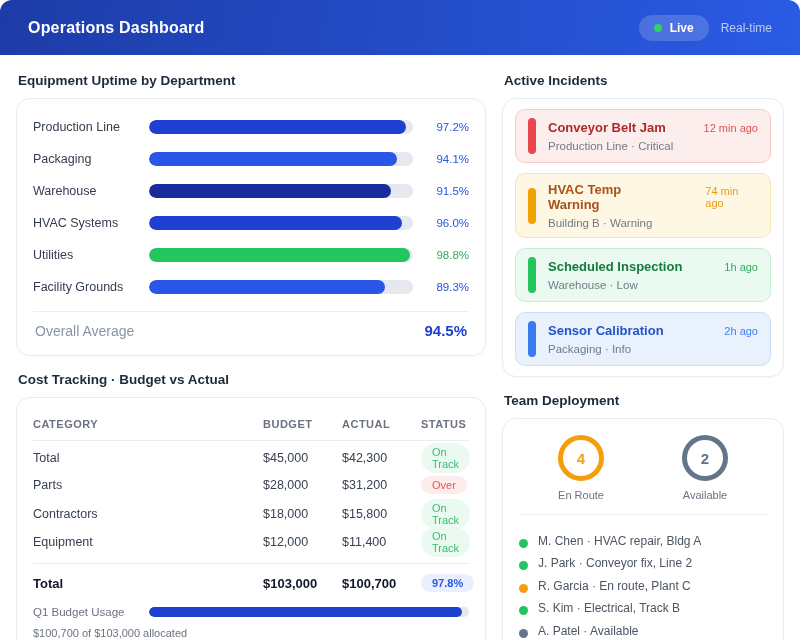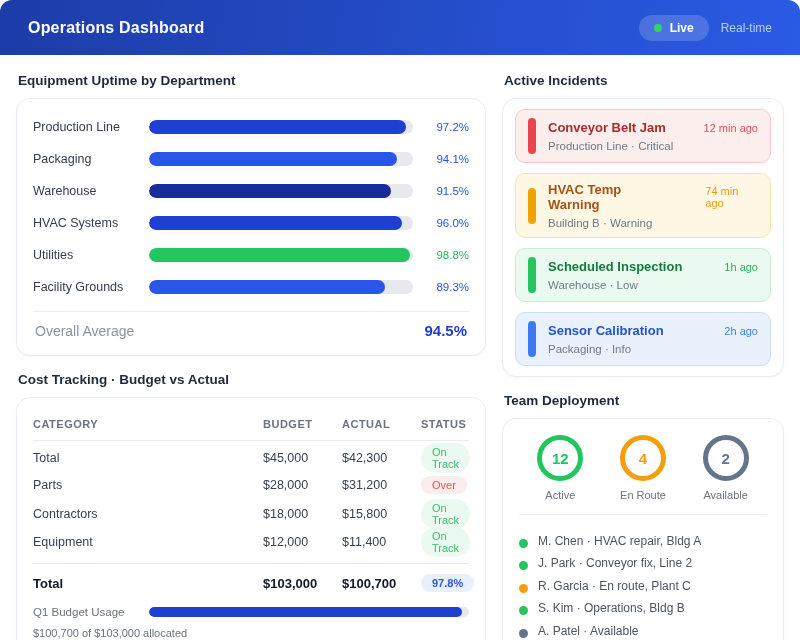--- a/index.html
+++ b/index.html
@@ -271,26 +271,20 @@
             </div>
           </div>
         </div>
     </section>
 
     <section>
       <h2 class="sec-title">Team Deployment</h2>
       <div class="panel team-panel">
         <div class="stats">
 
-        <div class="stat">
-              <span class="ring" style="border-color: rgb(34, 197, 94); color: rgb(34, 197, 94);">
-                <span>12</span>
-              </span>
-              <span class="stat-label">Active</span>
-            </div>
             <div class="stat">
               <span class="ring" style="border-color: rgb(245, 158, 11); color: rgb(245, 158, 11);">
                 <span>4</span>
               </span>
               <span class="stat-label">En Route</span>
             </div>
             <div class="stat">
               <span class="ring" style="border-color: rgb(100, 116, 139); color: rgb(100, 116, 139);">
                 <span>2</span>
               </span>
@@ -307,21 +301,21 @@
             <div class="member">
               <span class="mdot" style="background: rgb(34, 197, 94);"></span>
               <span class="mtext">J. Park · Conveyor fix, Line 2</span>
             </div>
             <div class="member">
               <span class="mdot" style="background: rgb(245, 158, 11);"></span>
               <span class="mtext">R. Garcia · En route, Plant C</span>
             </div>
             <div class="member">
               <span class="mdot" style="background: rgb(34, 197, 94);"></span>
-              <span class="mtext">S. Kim · Operations, Bldg B</span>
+              <span class="mtext">S. Kim · Electrical, Track B</span>
             </div>
             <div class="member">
               <span class="mdot" style="background: rgb(100, 116, 139);"></span>
               <span class="mtext">A. Patel · Available</span>
             </div>
             <div class="member">
               <span class="mdot" style="background: rgb(34, 197, 94);"></span>
               <span class="mtext">L. Johnson · PM, Warehouse</span>
             </div>
           </div>

